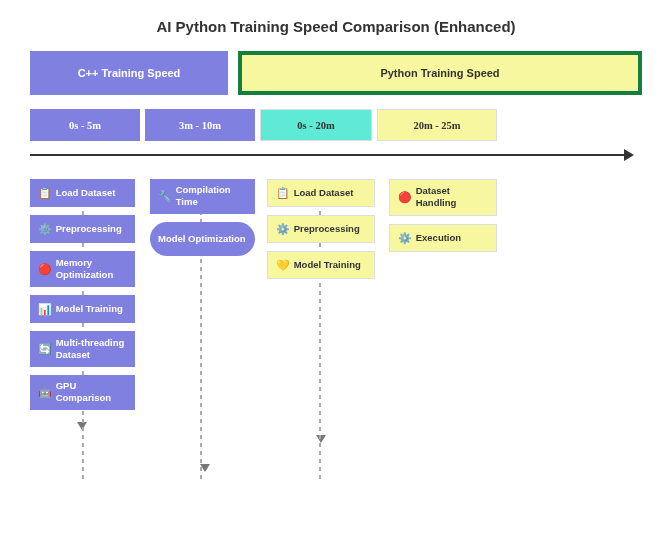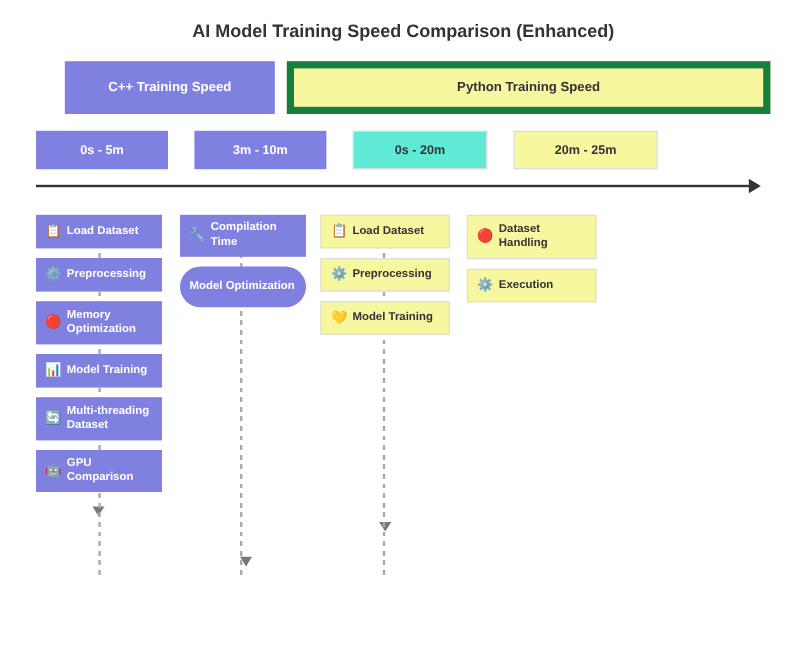--- a/index.html
+++ b/index.html
@@ -37,42 +37,41 @@
       align-items: center;
     }
 
     .legend-cpp {
       background: #8080e0;
       color: #fff;
       font-size: 11px;
       font-weight: bold;
       text-align: center;
       padding: 10px 18px;
-      width: 175px;
+      width: 198px;
       min-height: 44px;
       display: flex;
       align-items: center;
       justify-content: center;
       border: none;
-      margin-left: 24px;
     }
 
     .legend-python {
       background: #f7f7a0;
       color: #333;
       font-size: 11px;
       font-weight: bold;
       text-align: center;
       padding: 10px 18px;
       flex: 1;
       min-height: 44px;
       display: flex;
       align-items: center;
       justify-content: center;
-      border: 6px solid #15803d;
+      border: 4px solid #15803d;
     }
 
     .time-block {
       font-size: 10.5px;
       font-weight: bold;
       text-align: center;
       padding: 7px 10px;
       display: flex;
       align-items: center;
       justify-content: center;
@@ -179,28 +178,28 @@
       height: 0;
       border-left: 5px solid transparent;
       border-right: 5px solid transparent;
       border-top: 8px solid #777;
     }
   </style>
 </head>
 <body>
 
 <div class="page">
-  <div class="title">AI Model Training Speed Comparison (Enhanced)</div>
+  <div class="title">AI Python Training Speed Comparison (Enhanced)</div>
 
   <div class="legend-row">
     <div class="legend-cpp">C++ Training Speed</div>
     <div class="legend-python">Python Training Speed</div>
   </div>
 
-  <div style="display:flex; flex-direction:row; align-items:center; margin-bottom:4px; gap:17px;">
+  <div style="display:flex; flex-direction:row; align-items:center; margin-bottom:4px; gap:0;font-family:Liberation Serif, serif;">
     <div class="time-block time-cpp1">0s - 5m</div>
     <div class="time-block time-cpp2">3m - 10m</div>
     <div class="time-block time-py1">0s - 20m</div>
     <div class="time-block time-py2">20m - 25m</div>
   </div>
 
   <div class="arrow-line-container">
     <div class="arrow-line"></div>
     <div class="arrow-head"></div>
   </div>

